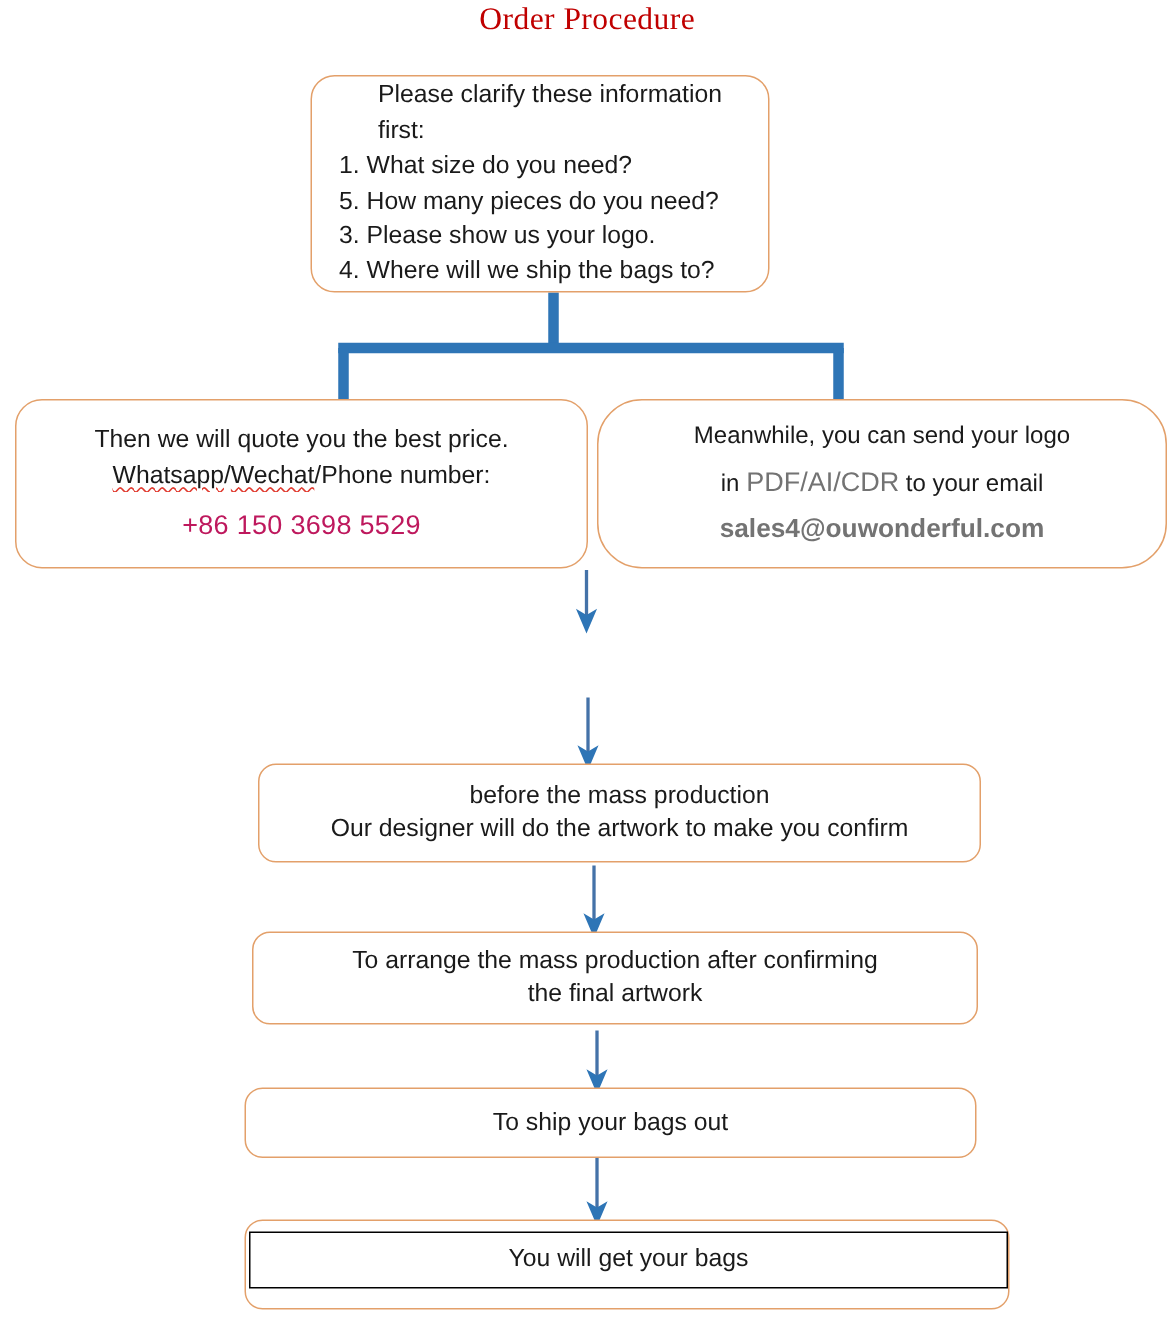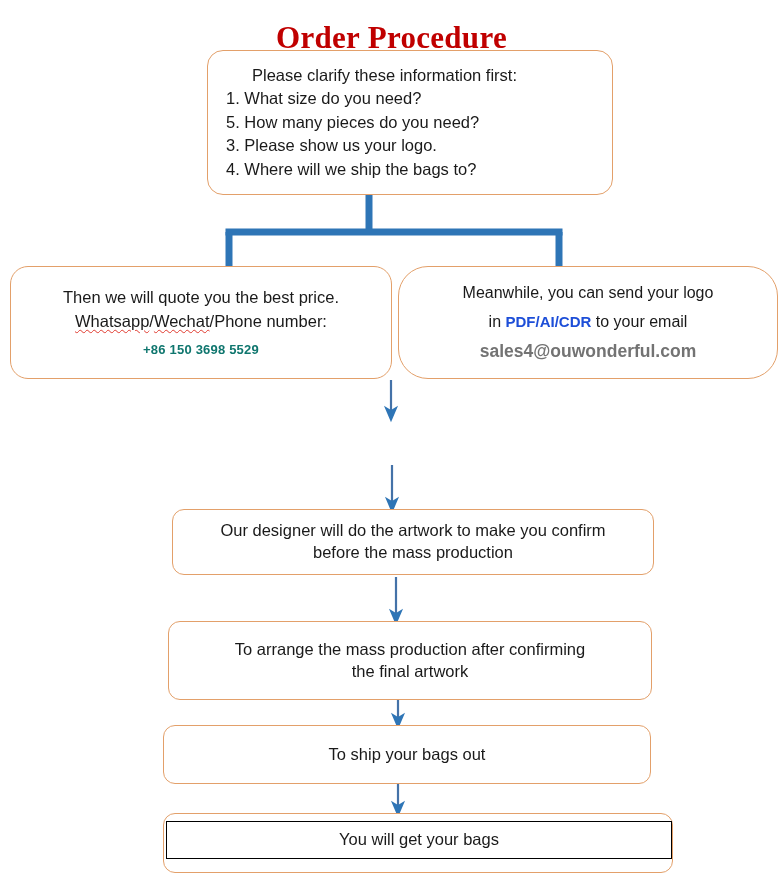--- a/index.html
+++ b/index.html
@@ -22,25 +22,24 @@
   }
 
   
   .title {
     position: absolute;
     left: 0;
     top: 0px;
     width: 783px;
     text-align: center;
     font-family: "Liberation Serif", serif;
-    font-size: 31px;
-    font-weight: 700;
+    font-size: 21px;
+    font-weight: 400;
     color: #C00000;
     letter-spacing: 0.3px;
-    margin-top: 20px;
   }
 
   
   .node {
     position: absolute;
     box-sizing: border-box;
     border: 1.6px solid #E3A06A;
     border-radius: 14px;
     background: #ffffff;
     display: flex;
@@ -52,21 +51,21 @@
   .node .lines {
     width: 100%;
     line-height: 1.32;
     font-size: 16.5px;
   }
 
   
   #box-clarify {
     left: 207px;
     top: 50px;
-    width: 406px;
+    width: 306px;
     height: 145px;
     border-radius: 16px;
   }
   #box-clarify .lines {
     text-align: left;
     padding-left: 18px;
     padding-right: 10px;
     font-size: 16.5px;
     line-height: 1.42;
   }
@@ -86,54 +85,54 @@
   .spellcheck {
     text-decoration: underline;
     text-decoration-style: wavy;
     text-decoration-color: #e03a2f;
     text-decoration-thickness: 1px;
     text-underline-offset: 2px;
   }
   .phone {
     display: block;
     margin-top: 7px;
-    color: #0f766e;
-    font-weight: bold;
-    font-size: 13px;
+    color: #be185d;
+    font-weight: normal;
+    font-size: 18px;
     letter-spacing: 0.2px;
   }
 
   
   #box-logo {
     left: 398px;
     top: 266px;
     width: 380px;
     height: 113px;
     border-radius: 30px;
   }
   #box-logo .lines { line-height: 1.0; }
   #box-logo .l1 { display:block; font-size: 16px; margin-bottom: 13px; }
   #box-logo .l2 { display:block; font-size: 16px; margin-bottom: 13px; }
   #box-logo .l3 { display:block; }
   .fmt {
-    color: #1d4ed8;
-    font-weight: bold;
-    font-size: 15px;
+    color: #737373;
+    font-weight: normal;
+    font-size: 18px;
   }
   .email {
     color: #737373;
     font-weight: bold;
     font-size: 17.5px;
   }
 
   
   #box-payment   { left: 178px; top: 419px; width: 470px; height: 44px;  border-radius: 12px; }
   #box-designer  { left: 172px; top: 509px; width: 482px; height: 66px;  border-radius: 12px; }
-  #box-arrange   { left: 168px; top: 621px; width: 484px; height: 79px;  border-radius: 12px; }
-  #box-ship      { left: 163px; top: 725px; width: 488px; height: 59px;  border-radius: 12px; }
+  #box-arrange   { left: 168px; top: 621px; width: 484px; height: 62px;  border-radius: 12px; }
+  #box-ship      { left: 163px; top: 725px; width: 488px; height: 47px;  border-radius: 12px; }
   #box-final     { left: 163px; top: 813px; width: 510px; height: 60px;  border-radius: 12px; }
 
   #box-final .inner-frame {
     box-sizing: border-box;
     border: 1.5px solid #000000;
     width: 518px;
     height: 38px;
     display: flex;
     align-items: center;
     justify-content: center;
@@ -206,22 +205,22 @@
     <div class="lines">
       <span class="l1">Meanwhile, you can send your logo</span>
       <span class="l2"><span>in </span><span class="fmt">PDF/AI/CDR</span><span> to your email</span></span>
       <span class="l3 email">sales4@ouwonderful.com</span>
     </div>
   </div>
 
 
   <div class="node" id="box-designer">
     <div class="lines">
+      <div>before the mass production</div>
       <div>Our designer will do the artwork to make you confirm</div>
-      <div>before the mass production</div>
     </div>
   </div>
 
   <div class="node" id="box-arrange">
     <div class="lines">
       <div>To arrange the mass production after confirming</div>
       <div>the final artwork</div>
     </div>
   </div>
 

